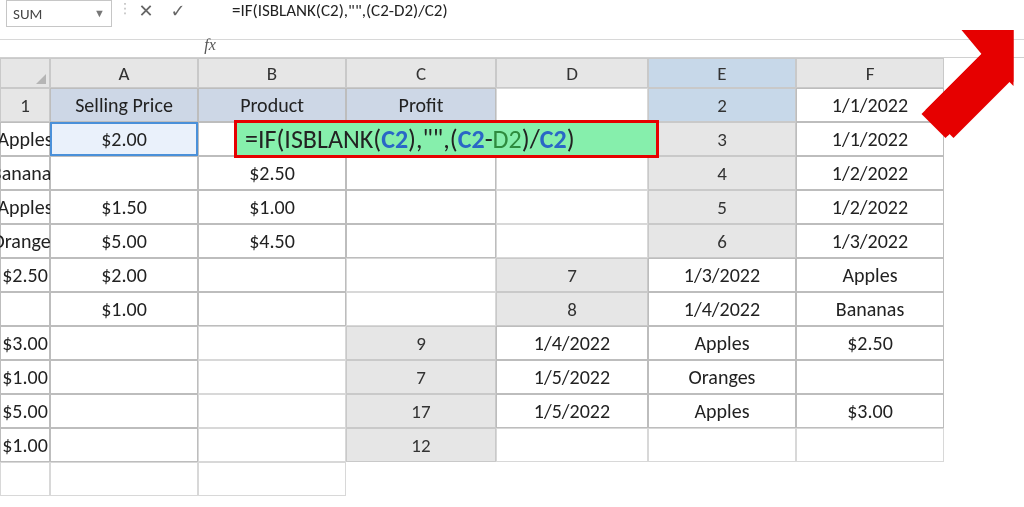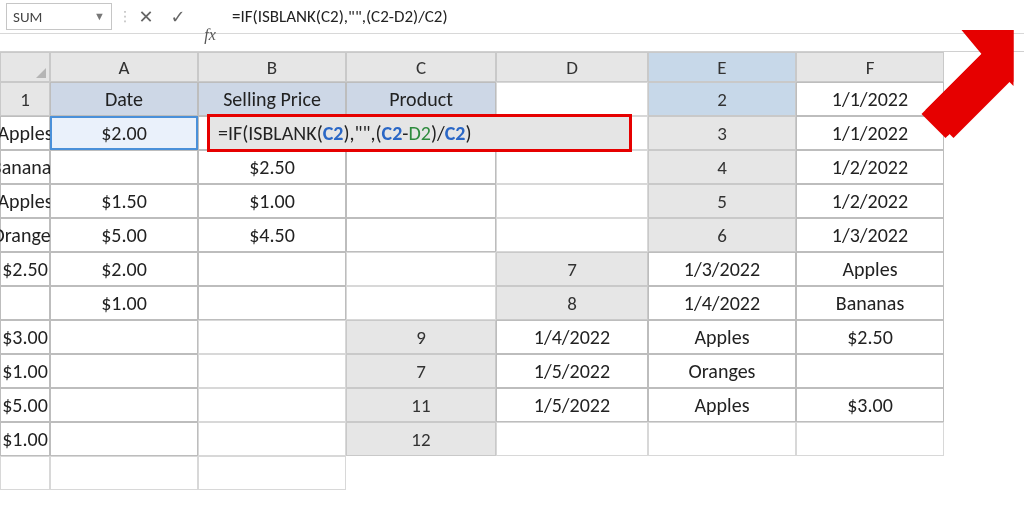--- a/index.html
+++ b/index.html
@@ -10,22 +10,21 @@
     color: #222;
     overflow: hidden;
     width: 1024px;
     height: 507px;
     position: relative;
   }
 
   
   .fbar {
     display: flex;
-    align-items: center;
-    height: 34px;
+    height: 40px;
     border-bottom: 1px solid #d8d8d8;
     background: #fff;
     font-size: 16px;
     color: #444;
   }
   .namebox {
     width: 106px;
     height: 27px;
     border: 1px solid #c6c6c6;
     background: #fff;
@@ -124,28 +123,29 @@
     background:#cdd7e6;
     font-weight:400;
   }
   .cell.empty { border:1px solid #d8d8d8; }
   .cell.refoutline { outline:2px solid #4a90d9; outline-offset:-2px; background:#eaf1fb; }
 
   
   .formula-overlay {
     position:absolute;
     border:3px solid #e60000;
-    background:#e5e5e5;
+    background:#86efac;
     display:flex;
     align-items:center;
     padding:0 8px;
-    font-size:20px;
+    font-size:26px;
     white-space:nowrap;
     z-index:5;
     height:38px;
+    margin-left:27px;
   }
   .c-blue { color:#2a67c6;font-weight:bold; }
   .c-green { color:#2e8b3e; }
 
   
   .arrow {
     position:absolute;
     top:30px;
     right:8px;
     width:105px;
@@ -173,23 +173,23 @@
 <div class="sheet">
   <div class="corner"></div>
   <div class="hd">A</div>
   <div class="hd">B</div>
   <div class="hd">C</div>
   <div class="hd">D</div>
   <div class="hd sel">E</div>
   <div class="hd">F</div>
 
   <div class="rh">1</div>
-  <div class="cell header">Date</div>
   <div class="cell header">Selling Price</div>
   <div class="cell header">Product</div>
+  <div class="cell header">Profit</div>
   <div class="cell empty"></div>
 
   <div class="rh sel">2</div>
   <div class="cell">1/1/2022</div>
   <div class="cell">Apples</div>
   <div class="cell refoutline">$2.00</div>
   <div class="cell"></div>
   <div class="cell" style="position:relative;">
     <div class="formula-overlay" style="left:-140px; top:-3px; width:425px;">
       <span>=IF(ISBLANK(</span>
@@ -260,21 +260,21 @@
   <div class="cell empty"></div>
 
   <div class="rh">7</div>
   <div class="cell">1/5/2022</div>
   <div class="cell">Oranges</div>
   <div class="cell"></div>
   <div class="cell">$5.00</div>
   <div class="cell"></div>
   <div class="cell empty"></div>
 
-  <div class="rh">11</div>
+  <div class="rh">17</div>
   <div class="cell">1/5/2022</div>
   <div class="cell">Apples</div>
   <div class="cell">$3.00</div>
   <div class="cell">$1.00</div>
   <div class="cell"></div>
   <div class="cell empty"></div>
 
   <div class="rh">12</div>
   <div class="cell empty"></div>
   <div class="cell empty"></div>

